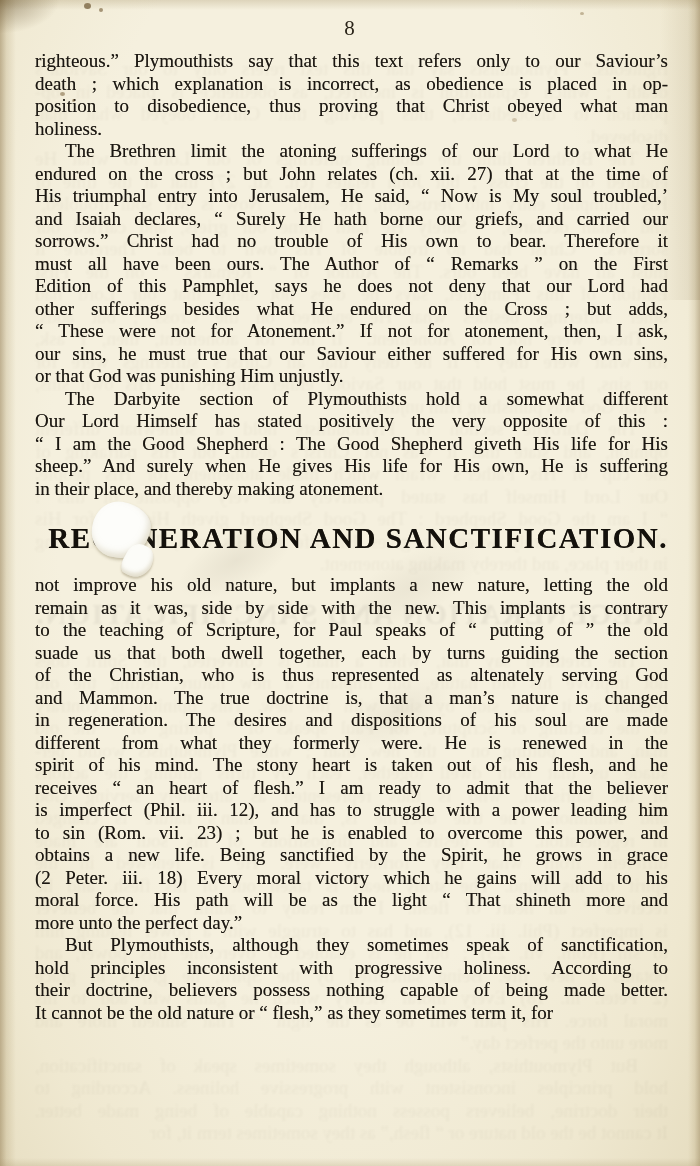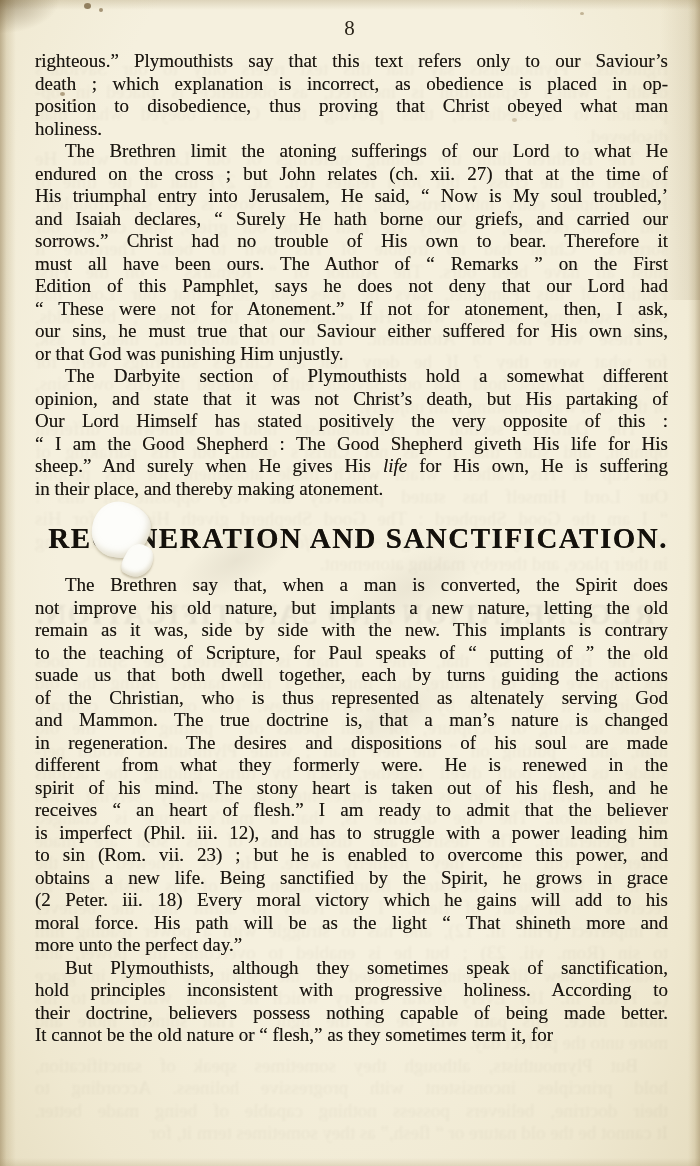--- a/index.html
+++ b/index.html
@@ -40,21 +40,21 @@
     position:absolute;top:50px;left:35px;width:633px;
     font-size:19px;line-height:22.5px;color:#1b1712;
     text-shadow:0 0 0.5px rgba(30,25,15,.55);
   }
   .line{
     text-align:justify;text-align-last:justify;
     height:22.5px;overflow:hidden;white-space:normal;
   }
   .line.last{text-align-last:left;}
   .line.indent{text-indent:30px;}
-  .it{font-style:italic;}
+  .it{}
 
   .section-heading{
     margin:22px 0 20px 0;
     font-family:"Liberation Serif","DejaVu Serif",serif;
     font-weight:bold;font-size:29px;line-height:32px;
     letter-spacing:1.5px;text-align:right;color:#14110c;
     text-shadow:0 0 0.6px rgba(20,15,5,.7);
   }
 
   
@@ -165,39 +165,38 @@
         <div class="line last">holiness.</div>
       </section>
     <section>
         <div class="line indent">The Brethren limit the atoning sufferings of our Lord to what He</div>
         <div class="line">endured on the cross ; but John relates (ch. xii. 27) that at the time of</div>
         <div class="line">His triumphal entry into Jerusalem, He said, “ Now is My soul troubled,’</div>
         <div class="line">and Isaiah declares, “ Surely He hath borne our griefs, and carried our</div>
         <div class="line">sorrows.”   Christ had no trouble of His own to bear.   Therefore it</div>
         <div class="line">must all have been ours.   The Author of “ Remarks ” on the First</div>
         <div class="line">Edition of this Pamphlet, says he does not deny that our Lord had</div>
+        <div class="line">other sufferings besides what He endured on the Cross ; but adds,</div>
         <div class="line">“ These were not for Atonement.”   If not for atonement, then, I ask,</div>
         <div class="line">our sins, he must true that our Saviour either suffered for His own sins,</div>
         <div class="line last">or that God was punishing Him unjustly.</div>
       </section>
     <section>
         <div class="line indent">The Darbyite section of Plymouthists hold a somewhat different</div>
-        <div class="line">opinion, and state that it was not Christ’s death, but His partaking of</div>
         <div class="line">Our Lord Himself has stated positively the very opposite of this :</div>
         <div class="line">“ I am the Good Shepherd : The Good Shepherd giveth His life for His</div>
         <div class="line"><span>sheep.”   And surely when He gives His </span><span class="it">life</span><span> for His own, He is suffering</span></div>
         <div class="line last">in their place, and thereby making atonement.</div>
       </section>
     <h1 class="section-heading">REGENERATION AND SANCTIFICATION.</h1>
     <section>
-        <div class="line indent">The Brethren say that, when a man is converted, the Spirit does</div>
         <div class="line">not improve his old nature, but implants a new nature, letting the old</div>
         <div class="line">remain as it was, side by side with the new.   This implants is contrary</div>
         <div class="line">to the teaching of  Scripture, for Paul speaks of “ putting of ” the old</div>
-        <div class="line">suade us that both dwell together, each by turns guiding the actions</div>
+        <div class="line">suade us that both dwell together, each by turns guiding the section</div>
         <div class="line">of the Christian, who is thus represented as altenately serving God</div>
         <div class="line">and Mammon.   The true doctrine is, that a man’s nature is changed</div>
         <div class="line">in regeneration.   The desires and dispositions of his soul are made</div>
         <div class="line">different from what they formerly were.   He is renewed in the</div>
         <div class="line">spirit of his mind.   The stony heart is taken out of his flesh, and he</div>
         <div class="line">receives “ an heart of flesh.”   I am ready to admit that the believer</div>
         <div class="line">is imperfect (Phil. iii. 12), and has to struggle with a power leading him</div>
         <div class="line">to sin (Rom. vii. 23) ; but he is enabled to overcome this power, and</div>
         <div class="line">obtains a new life.   Being sanctified by the Spirit, he grows in grace</div>
         <div class="line">(2 Peter. iii. 18)   Every moral victory which he gains will add to his</div>

